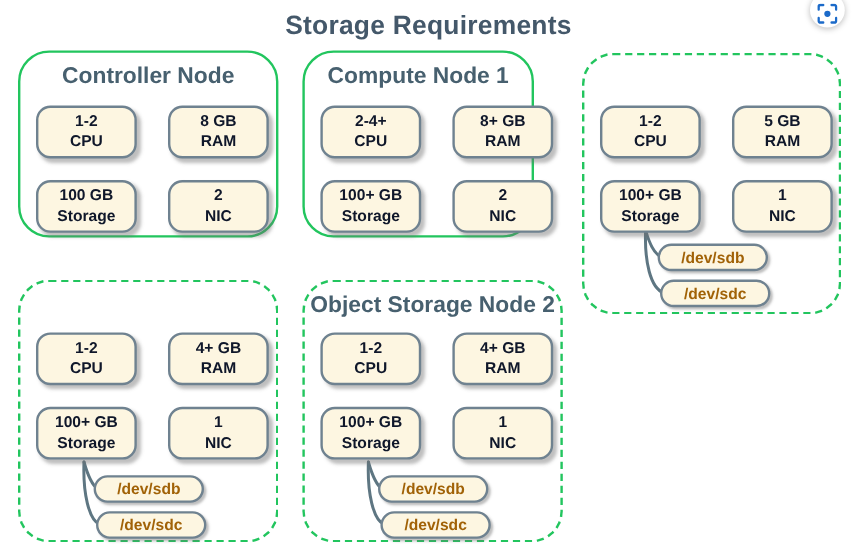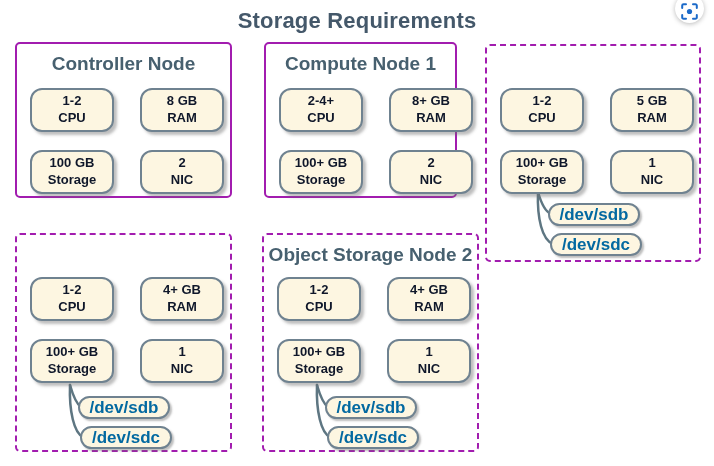--- a/index.html
+++ b/index.html
@@ -26,30 +26,30 @@
     background:#ffffff;
     box-shadow:0 1px 5px rgba(0,0,0,0.28);
     display:flex; align-items:center; justify-content:center;
     cursor:pointer;
   }
   .focus-btn svg { display:block; margin-top:6px; }
 
   
   .node {
     position:absolute;
-    border:2px solid #a21caf;
-    border-radius:5px;
+    border:2px solid #22c55e;
+    border-radius:26px;
     background:#ffffff;
   }
   .node.dashed { border-style:dashed; }
   .n-controller { left:15px;  top:42px;  width:217px; height:156px; }
-  .n-compute    { left:264px; top:42px;  width:193px; height:156px; }
+  .n-compute    { left:252px; top:42px;  width:193px; height:156px; }
   .n-block      { left:485px; top:44px;  width:216px; height:218px; }
   .n-object1    { left:15px;  top:233px; width:217px; height:219px; }
-  .n-object2    { left:262px; top:233px; width:217px; height:219px; }
+  .n-object2    { left:252px; top:233px; width:217px; height:219px; }
 
   .node-title {
     position:absolute; top:9px; left:0; width:100%;
     text-align:center;
     font-size:19px; font-weight:700;
     color:#47606f;
     white-space:nowrap;
   }
 
   
@@ -74,22 +74,22 @@
 
   
   .pill {
     position:absolute;
     width:92px; height:23px;
     background:#fdf6e1;
     border:2px solid #6f8290;
     border-radius:12px;
     box-shadow:2px 2px 2px rgba(110,110,110,0.45);
     display:flex; align-items:center; justify-content:center;
-    font-size:17px; font-weight:600;
-    color:#0369a1;
+    font-size:13px; font-weight:600;
+    color:#a16207;
   }
   .n-block .pill-sdb   { left:61px; top:157px; }
   .n-block .pill-sdc   { left:63px; top:187px; }
   .n-object1 .pill-sdb, .n-object2 .pill-sdb { left:61px; top:161px; }
   .n-object1 .pill-sdc, .n-object2 .pill-sdc { left:63px; top:191px; }
 
   
   .connectors {
     position:absolute; left:0; top:0;
     width:100%; height:100%;

